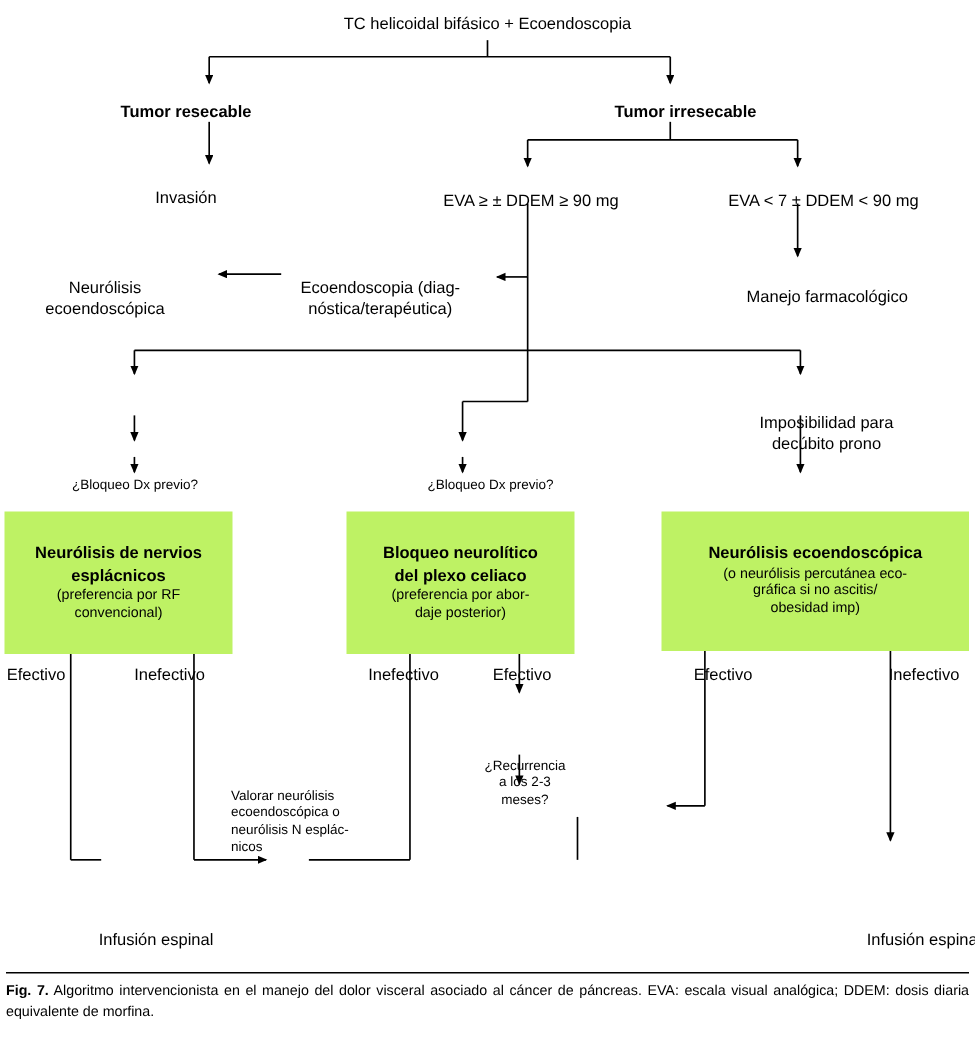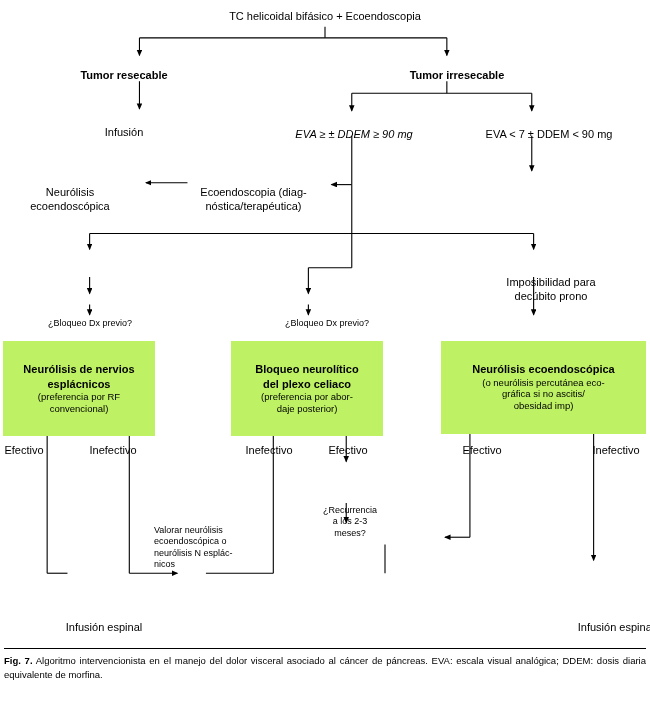--- a/index.html
+++ b/index.html
@@ -174,28 +174,29 @@
 
       <path d="M616,462 L616,607" marker-end="url(#arrow)"></path>
     </g>
   </svg>
 
   <div class="node plain" style="left:175px; top:10px; width:300px;">TC helicoidal bifásico + Ecoendoscopia</div>
 
   <div class="node plain bold" style="left:49px; top:69px; width:150px;">Tumor resecable</div>
   <div class="node plain bold" style="left:382px; top:69px; width:150px;">Tumor irresecable</div>
 
-  <div class="node plain" style="left:64px; top:126px; width:120px;">Infusión</div>
-  <div class="node plain" style="left:274px; top:128px; width:160px;font-style:italic;">EVA ≥ ± DDEM ≥ 90 mg</div>
+  <div class="node plain" style="left:64px; top:126px; width:120px;">Invasión</div>
+  <div class="node plain" style="left:274px; top:128px; width:160px;">EVA ≥ ± DDEM ≥ 90 mg</div>
   <div class="node plain" style="left:469px; top:128px; width:160px;">EVA &lt; 7 ± DDEM &lt; 90 mg</div>
 
   <div class="node plain" style="left:10px; top:186px; width:120px;">Neurólisis
 ecoendoscópica</div>
   <div class="node plain" style="left:176px; top:186px; width:155px;">Ecoendoscopia (diag-
 nóstica/terapéutica)</div>
+  <div class="node plain" style="left:474px; top:192px; width:155px;">Manejo farmacológico</div>
 
   <div class="node plain" style="left:466px; top:276px; width:170px;">Imposibilidad para
 decúbito prono</div>
 
   <div class="node" style="left:10px; top:318px; width:160px; font-size:9px; text-align:center;">¿Bloqueo Dx previo?</div>
   <div class="node" style="left:247px; top:318px; width:160px; font-size:9px; text-align:center;">¿Bloqueo Dx previo?</div>
 
   <div class="node boxed" style="left:3px; top:341px; width:152px;">
     <span>Neurólisis de nervios
 esplácnicos</span>

